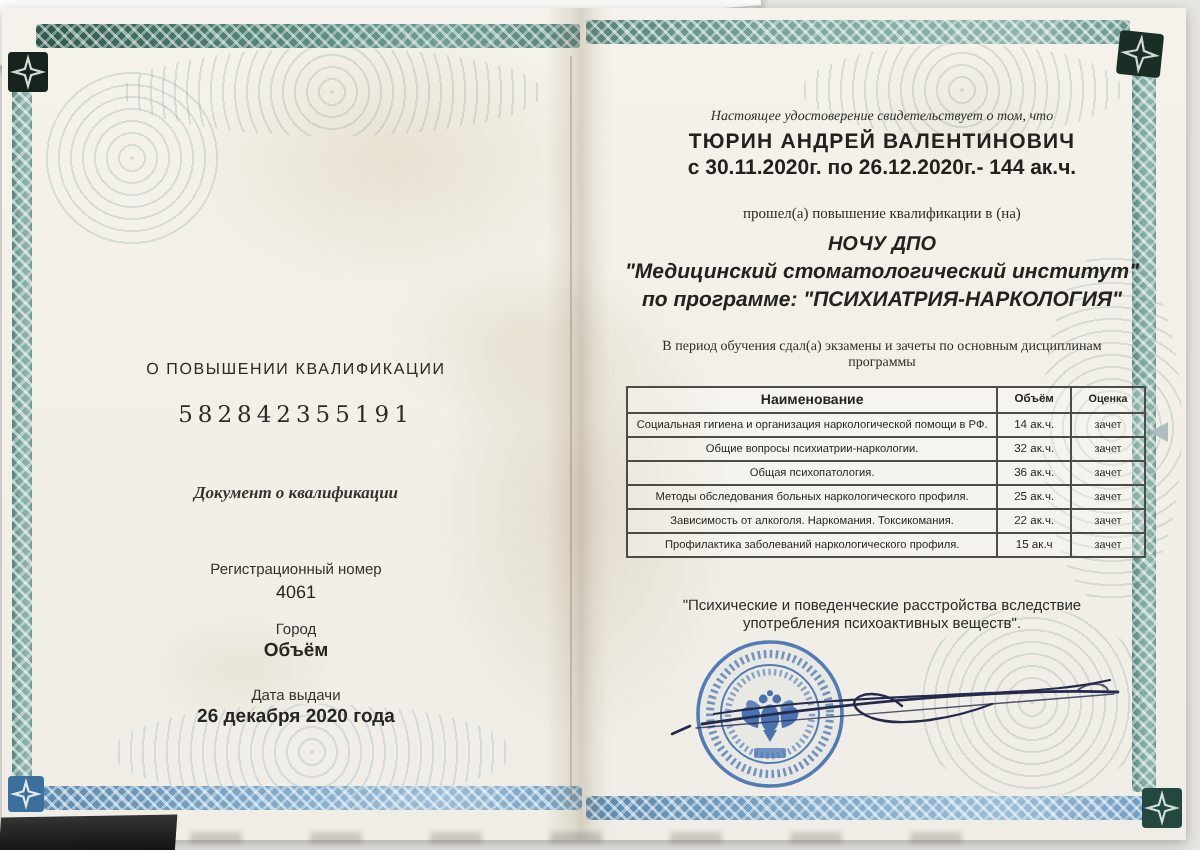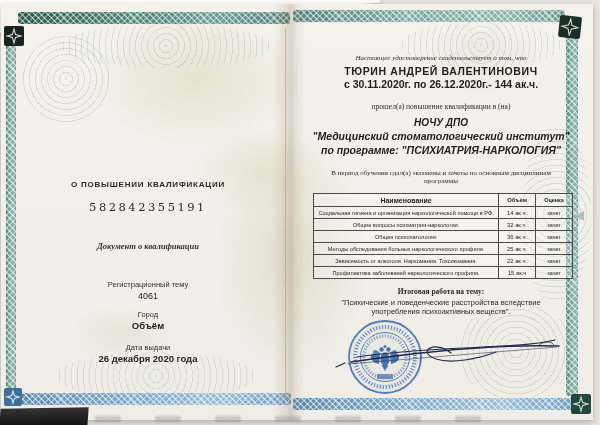--- a/index.html
+++ b/index.html
@@ -82,21 +82,21 @@
   #corner-bl .sq { background:#3d6f9d; } #corner-bl .sq::before { background:#e2eaef; } #corner-bl .sq::after { background:#3d6f9d; }
   #corner-br { left:570px; top:390px; width:20px; height:20px; }
   #corner-br .sq { background:#24473f; } #corner-br .sq::before { background:#cfdcd8; } #corner-br .sq::after { background:#24473f; }
 
   
   .txt { position:absolute; text-align:center; color:#24231f; }
   .lp { left:22px;  width:250px; }
   .rp { left:306px; width:268px; }
 
   #lp-title    { top:148px; font-family:"DejaVu Serif",serif; font-weight:700; font-size:18px; letter-spacing:1.5px; color:#1e1d1a; }
-  #lp-subtitle { top:176px; font-size:8px; font-weight:700; letter-spacing:.8px; color:#2a2926; }
+  #lp-subtitle { top:176px; font-size:8px; font-weight:400; letter-spacing:.8px; color:#2a2926; }
   #lp-serial   { top:196px; font-family:"DejaVu Serif",serif; font-size:11.5px; letter-spacing:2.5px; color:#2c2b28; }
   #lp-doclabel { top:237px; font-family:"Liberation Serif",serif; font-style:italic; font-weight:700; font-size:8.5px; color:#33322e; }
   #lp-reglabel { top:276px; font-size:7.5px; color:#33322f; }
   #lp-regvalue { top:287px; font-size:9px; color:#26251f; }
   #lp-citylabel{ top:306px; font-size:7.5px; color:#33322f; }
   #lp-cityvalue{ top:316px; font-size:9.5px; font-weight:600; color:#26251f; }
   #lp-datelabel{ top:339px; font-size:7.5px; color:#33322f; }
   #lp-datevalue{ top:349px; font-size:9.5px; font-weight:600; color:#26251f; }
 
   #rp-intro    { top:50px;  font-family:"Liberation Serif",serif; font-size:7px; color:#2e2d2a;font-style:italic; }
@@ -169,21 +169,21 @@
     <div class="corner" id="corner-br">
         <div class="sq"></div>
       </div>
 
     <div class="fold"></div>
     <div class="page-edge-line"></div>
 
     <div class="txt lp" id="lp-subtitle">О ПОВЫШЕНИИ КВАЛИФИКАЦИИ</div>
     <div class="txt lp" id="lp-serial">582842355191</div>
     <div class="txt lp" id="lp-doclabel">Документ о квалификации</div>
-    <div class="txt lp" id="lp-reglabel">Регистрационный тему</div>
+    <div class="txt lp" id="lp-reglabel">Регистрационный номер</div>
     <div class="txt lp" id="lp-regvalue">4061</div>
     <div class="txt lp" id="lp-citylabel">Город</div>
     <div class="txt lp" id="lp-cityvalue">Объём</div>
     <div class="txt lp" id="lp-datelabel">Дата выдачи</div>
     <div class="txt lp" id="lp-datevalue">26 декабря 2020 года</div>
 
     <div class="txt rp" id="rp-intro">Настоящее удостоверение свидетельствует о том, что</div>
     <div class="txt rp" id="rp-name">ТЮРИН  АНДРЕЙ  ВАЛЕНТИНОВИЧ</div>
     <div class="txt rp" id="rp-period">с 30.11.2020г. по 26.12.2020г.- 144 ак.ч.</div>
     <div class="txt rp" id="rp-completed">прошел(а) повышение квалификации в (на)</div>
@@ -228,21 +228,20 @@
           <td class="col-grade">зачет</td>
         </tr>
         <tr>
           <td class="col-name">Профилактика заболеваний наркологического профиля.</td>
           <td class="col-vol">15 ак.ч</td>
           <td class="col-grade">зачет</td>
         </tr>
       </tbody>
     </table>
 
-    <div class="txt rp" id="rp-finallabel">Итоговая работа на тему:</div>
     <div class="txt rp" id="rp-final1">"Психические и поведенческие расстройства вследствие</div>
     <div class="txt rp" id="rp-final2">употребления психоактивных веществ".</div>
 
     <svg id="stamp" viewBox="0 0 78 78">
       <circle cx="39" cy="39" r="36" fill="rgba(70,110,180,0.05)" stroke="#3e6cb0" stroke-width="1.8"></circle>
       <circle cx="39" cy="39" r="30" fill="none" stroke="rgba(62,108,176,0.8)" stroke-width="4" stroke-dasharray="1.3 1.7"></circle>
       <circle cx="39" cy="39" r="24.5" fill="none" stroke="#3e6cb0" stroke-width="1"></circle>
       <circle cx="39" cy="39" r="21" fill="none" stroke="rgba(62,108,176,0.65)" stroke-width="3.2" stroke-dasharray="1.2 1.6"></circle>
       <g fill="#3462a8">
         <path d="M34 38 C23 30 21 44 33 46 Z"></path>

